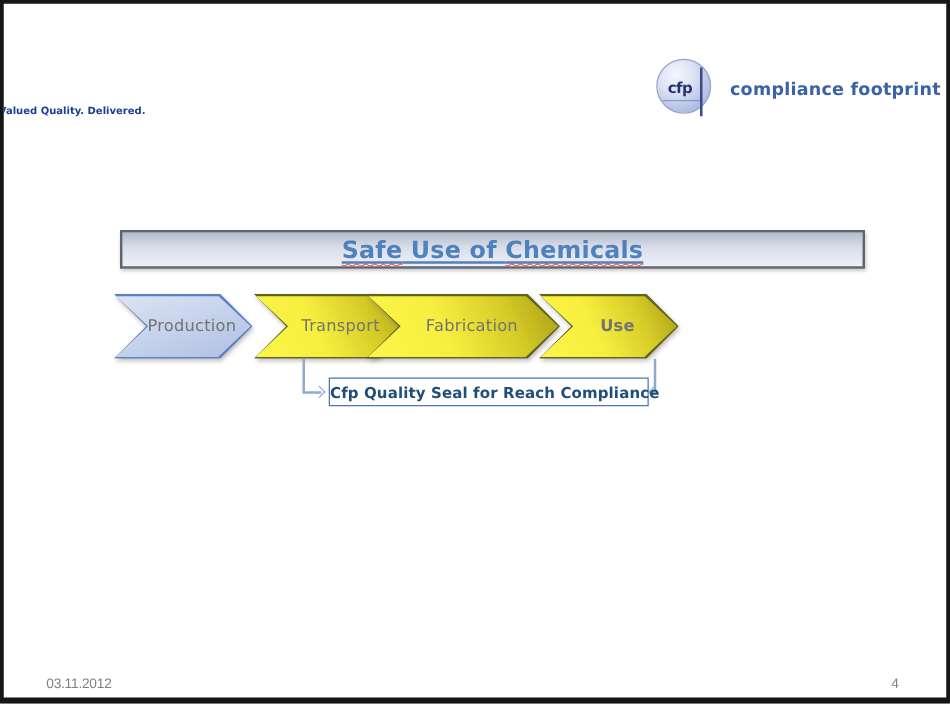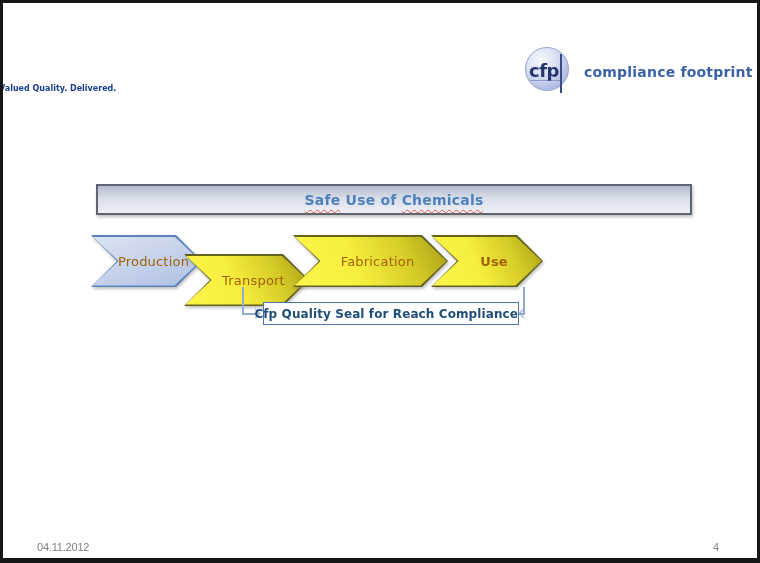--- a/index.html
+++ b/index.html
@@ -31,21 +31,21 @@
 
   
   .cfp-sphere {
     position:absolute; left:522px; top:44px; width:44px; height:44px;
     border-radius:50%;
     background:radial-gradient(circle at 35% 28%, #f5f7fc 0%, #dde3f4 35%, #bac6e8 65%, #96a6d4 100%);
     border:1px solid #98a4c9;
     display:flex; align-items:center; justify-content:center;
   }
   .cfp-sphere .cfp-word {
-    color:#26356e; font-size:18px; font-weight:bold; letter-spacing:-0.5px;
+    color:#26356e; font-size:12px; font-weight:bold; letter-spacing:-0.5px;
     margin-right:6px; margin-top:2px;
   }
   .cfp-vline {
     position:absolute; left:557px; top:51px; width:2px; height:39px;
     background:#3c4b84;
   }
   .cfp-hline {
     position:absolute; left:527px; top:77px; width:30px; height:1px;
     background:rgba(90,110,165,0.55);
   }
@@ -57,22 +57,22 @@
 
   
   .title-bar {
     position:absolute; left:93px; top:181px; width:596px; height:31px;
     background:linear-gradient(180deg,#b4bbc9 0%, #d9deea 45%, #eef0f6 100%);
     border:2px solid #5e6470;
     box-shadow:1px 2px 3px rgba(0,0,0,0.25);
     display:flex; align-items:center; justify-content:center;
   }
   .title-text {
-    color:#4f81bd; font-size:14px; font-weight:bold;
-    text-underline-offset:3px;
+    color:#4f81bd; font-size:19px; font-weight:bold;
+    text-decoration:underline; text-underline-offset:3px;
     text-decoration-thickness:1.5px;
     letter-spacing:0.2px;
   }
   .squiggle {
     text-decoration-line:underline; text-decoration-style:wavy;
     text-decoration-color:#e05a52; text-decoration-thickness:1px;
     text-underline-offset:4px;
   }
 
   
@@ -86,35 +86,35 @@
   }
   .chev-outer { inset:0; }
   .chev-inner { inset:1.5px; }
   .chev-blue  .chev-outer { background:#5b82bf; }
   .chev-blue  .chev-inner { background:linear-gradient(160deg,#dbe3f3 0%, #c8d4ec 45%, #aebfe2 100%); }
   .chev-yellow .chev-outer { background:#63631f; }
   .chev-yellow .chev-inner { background:linear-gradient(245deg,#a89d14 0%, #d6cc28 28%, #f7ef3e 60%, #fbf64a 100%); }
   .chev-label {
     position:absolute; inset:0; padding-left:14px;
     display:flex; align-items:center; justify-content:center;
-    color:#a16207; font-size:13px; letter-spacing:0.2px;
+    color:#737373; font-size:13px; letter-spacing:0.2px;
   }
 
   
   .conn { position:absolute; background:#8fa9d0; }
   .arrow-right, .arrow-left {
     position:absolute; width:7px; height:7px;
   }
   .arrow-right { border-top:1.5px solid #8fa9d0; border-right:1.5px solid #8fa9d0; transform:rotate(45deg); }
   .arrow-left  { border-bottom:1.5px solid #8fa9d0; border-left:1.5px solid #8fa9d0; transform:rotate(45deg); }
 
   .callout-box {
     position:absolute; left:260px; top:299px; width:256px; height:23px;
     background:#ffffff; border:1.5px solid #4a76ad;
-    display:flex; align-items:center; justify-content:flex-end;
+    display:flex; align-items:center; justify-content:flex-start;
   }
   .callout-box span {
     color:#1f4e79; font-size:12px; font-weight:bold; letter-spacing:0.1px;
     white-space:nowrap;
   }
 
   
   .footer-date, .footer-copy, .footer-page {
     position:absolute; top:538px; color:#818181; font-size:11px;
     font-family:"Liberation Sans",sans-serif; letter-spacing:-0.2px;
@@ -140,21 +140,21 @@
 
     <div class="title-bar">
       <span class="title-text"><span class="squiggle">Safe</span><span> Use of </span><span class="squiggle">Chemicals</span></span>
     </div>
 
     <div class="chev chev-blue" style="left:88px; width:111px;">
       <div class="chev-outer"></div>
       <div class="chev-inner"></div>
       <div class="chev-label">Production</div>
     </div>
-    <div class="chev chev-yellow" style="left:181px; width:125px;margin-top:19px;">
+    <div class="chev chev-yellow" style="left:200px; width:125px;">
       <div class="chev-outer"></div>
       <div class="chev-inner"></div>
       <div class="chev-label">Transport</div>
     </div>
     <div class="chev chev-yellow" style="left:290px; width:155px;text-decoration:underline;">
       <div class="chev-outer"></div>
       <div class="chev-inner"></div>
       <div class="chev-label">Fabrication</div>
     </div>
     <div class="chev chev-yellow" style="left:428px; width:112px;font-weight:bold;">
@@ -168,17 +168,17 @@
     <div class="arrow-right" style="left:249px; top:307px;"></div>
 
     <div class="conn" style="left:520px; top:284px; width:2px; height:27px;"></div>
     <div class="conn" style="left:516px; top:310px; width:6px; height:2px;"></div>
     <div class="arrow-left" style="left:517px; top:307px;"></div>
 
     <div class="callout-box">
       <span>Cfp Quality Seal for Reach Compliance</span>
     </div>
 
-    <div class="footer-date">04.11.2012</div>
+    <div class="footer-date">03.11.2012</div>
     <div class="footer-page">4</div>
 
   </div>
 </div>
 
 </body></html>

